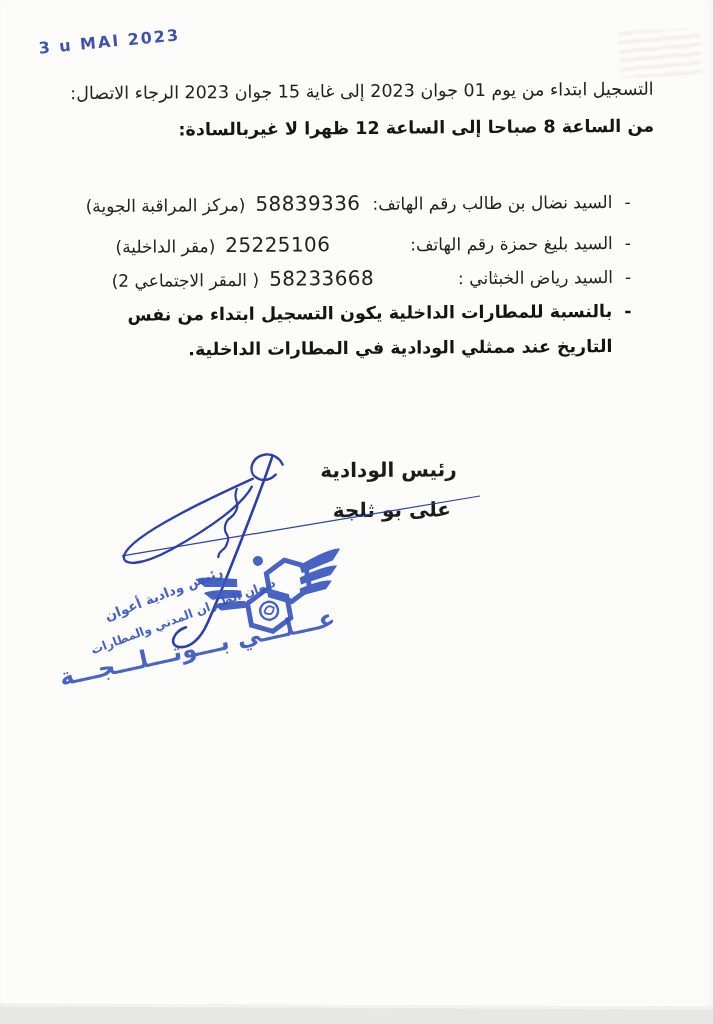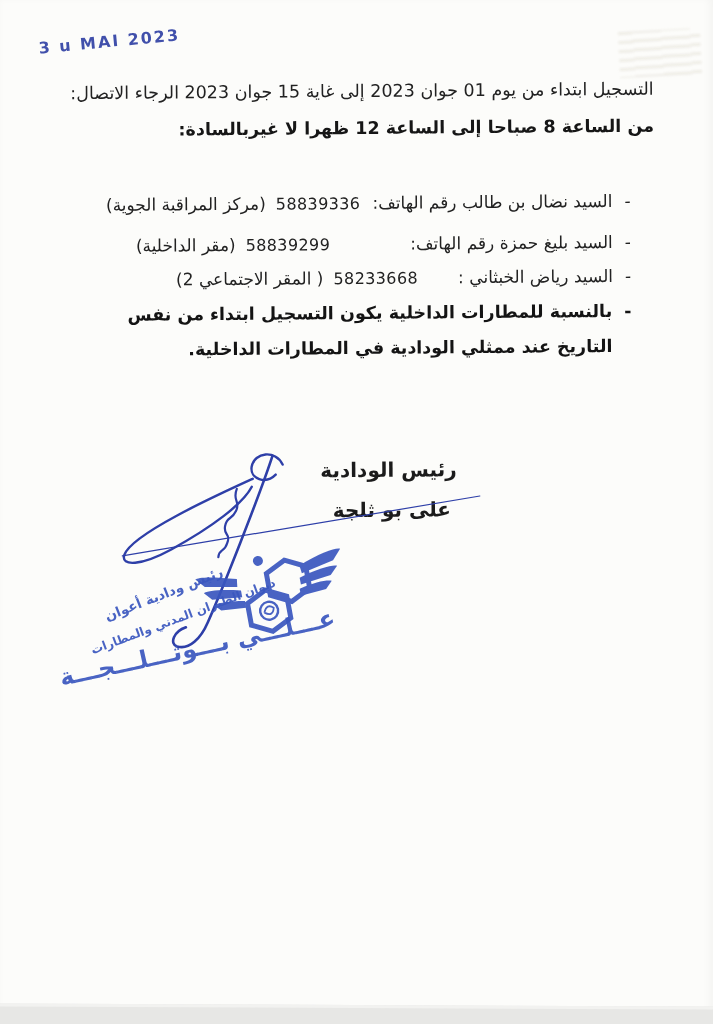--- a/index.html
+++ b/index.html
@@ -26,24 +26,24 @@
   }
 
   .intro{position:absolute;right:56px;left:48px;top:78px;direction:rtl;text-align:right;font-size:17.5px;line-height:26px;}
   .intro .l2{font-weight:bold;margin-top:11px;color:#161616;}
 
   .contacts{position:absolute;right:80px;top:190px;direction:rtl;font-size:17px;}
   .contact-row{display:flex;align-items:baseline;line-height:26px;white-space:nowrap;}
   .contact-row.r2{margin-top:14px;}
   .contact-row.r3{margin-top:7px;}
   .dash{margin-left:12px;}
-  .phone{font-size:16px;letter-spacing:.4px;}
+  .phone{font-size:20px;letter-spacing:.4px;}
   .r1 .phone{margin-right:12px;}
   .r2 .phone{margin-right:80px;}
-  .r3 .phone{margin-right:40px;}
+  .r3 .phone{margin-right:84px;}
   .loc{margin-right:10px;}
 
   .note{position:absolute;right:80px;top:296px;direction:rtl;display:flex;align-items:flex-start;
         font-weight:bold;font-size:17.5px;line-height:35px;color:#141414;}
   .note .text{width:543px;text-align:right;}
 
   .sig-title{position:absolute;right:256px;top:458px;direction:rtl;font-weight:bold;font-size:20px;color:#1b1b1b;white-space:nowrap;}
   .sig-name{position:absolute;right:262px;top:498px;direction:rtl;font-weight:bold;font-size:20px;color:#1b1b1b;white-space:nowrap;}
 
   .signature-svg{position:absolute;left:100px;top:440px;}
@@ -78,21 +78,21 @@
     <div class="contacts">
       <div class="contact-row r1">
         <span class="dash">-</span>
         <span class="name">السيد نضال بن طالب رقم الهاتف:</span>
         <span class="phone">58839336</span>
         <span class="loc">(مركز المراقبة الجوية)</span>
       </div>
       <div class="contact-row r2">
         <span class="dash">-</span>
         <span class="name">السيد بليغ حمزة رقم الهاتف:</span>
-        <span class="phone">58839299</span>
+        <span class="phone">25225106</span>
         <span class="loc">(مقر الداخلية)</span>
       </div>
       <div class="contact-row r3">
         <span class="dash">-</span>
         <span class="name">السيد رياض الخبثاني :</span>
         <span class="phone">58233668</span>
         <span class="loc">( المقر الاجتماعي 2)</span>
       </div>
     </div>
 

